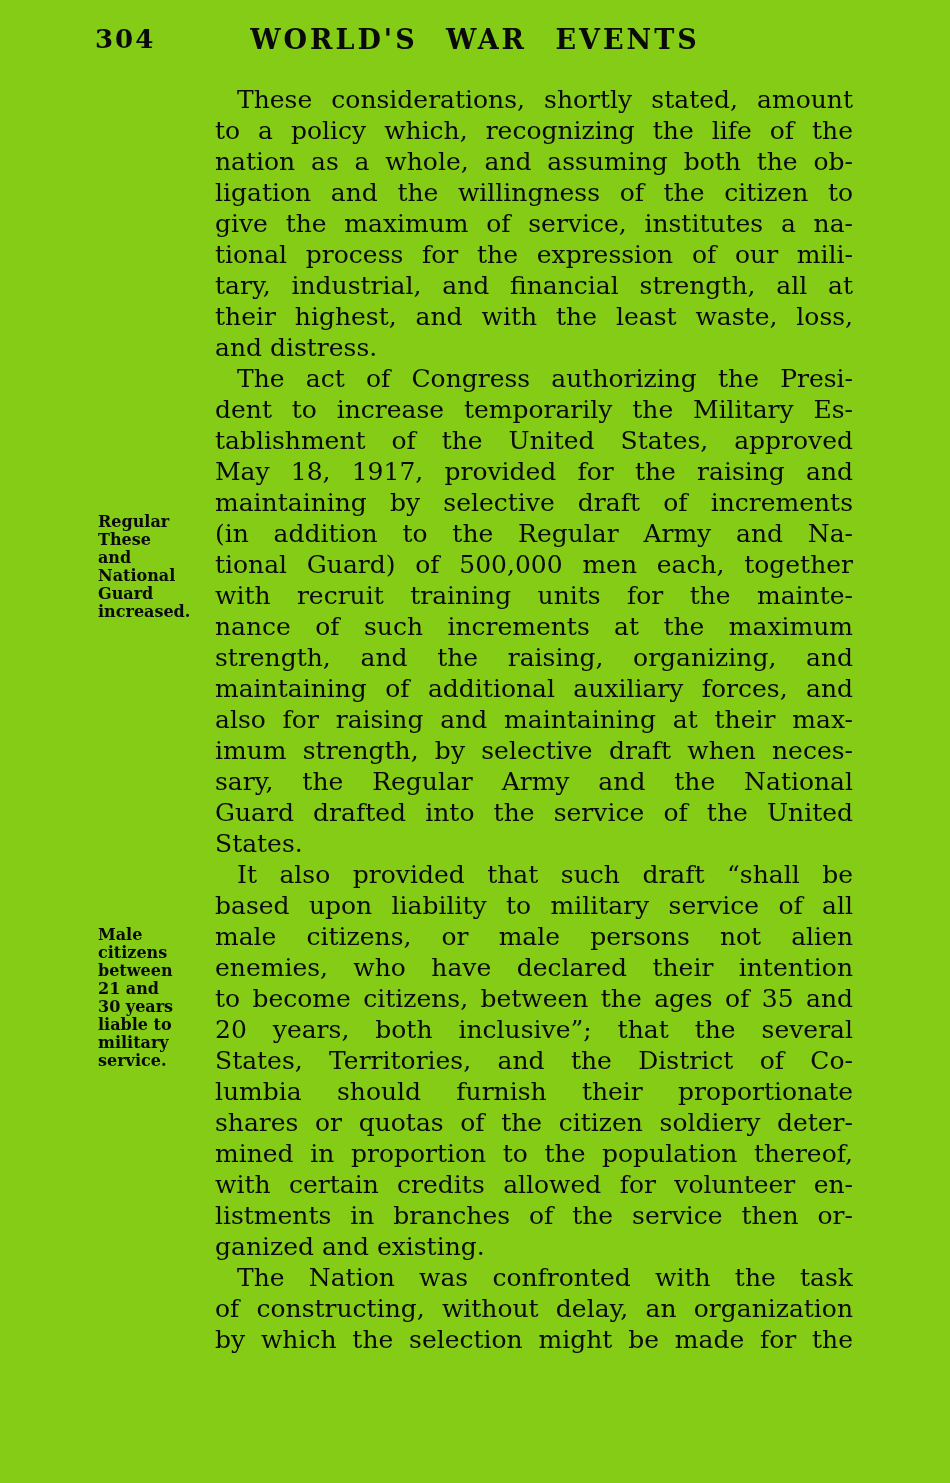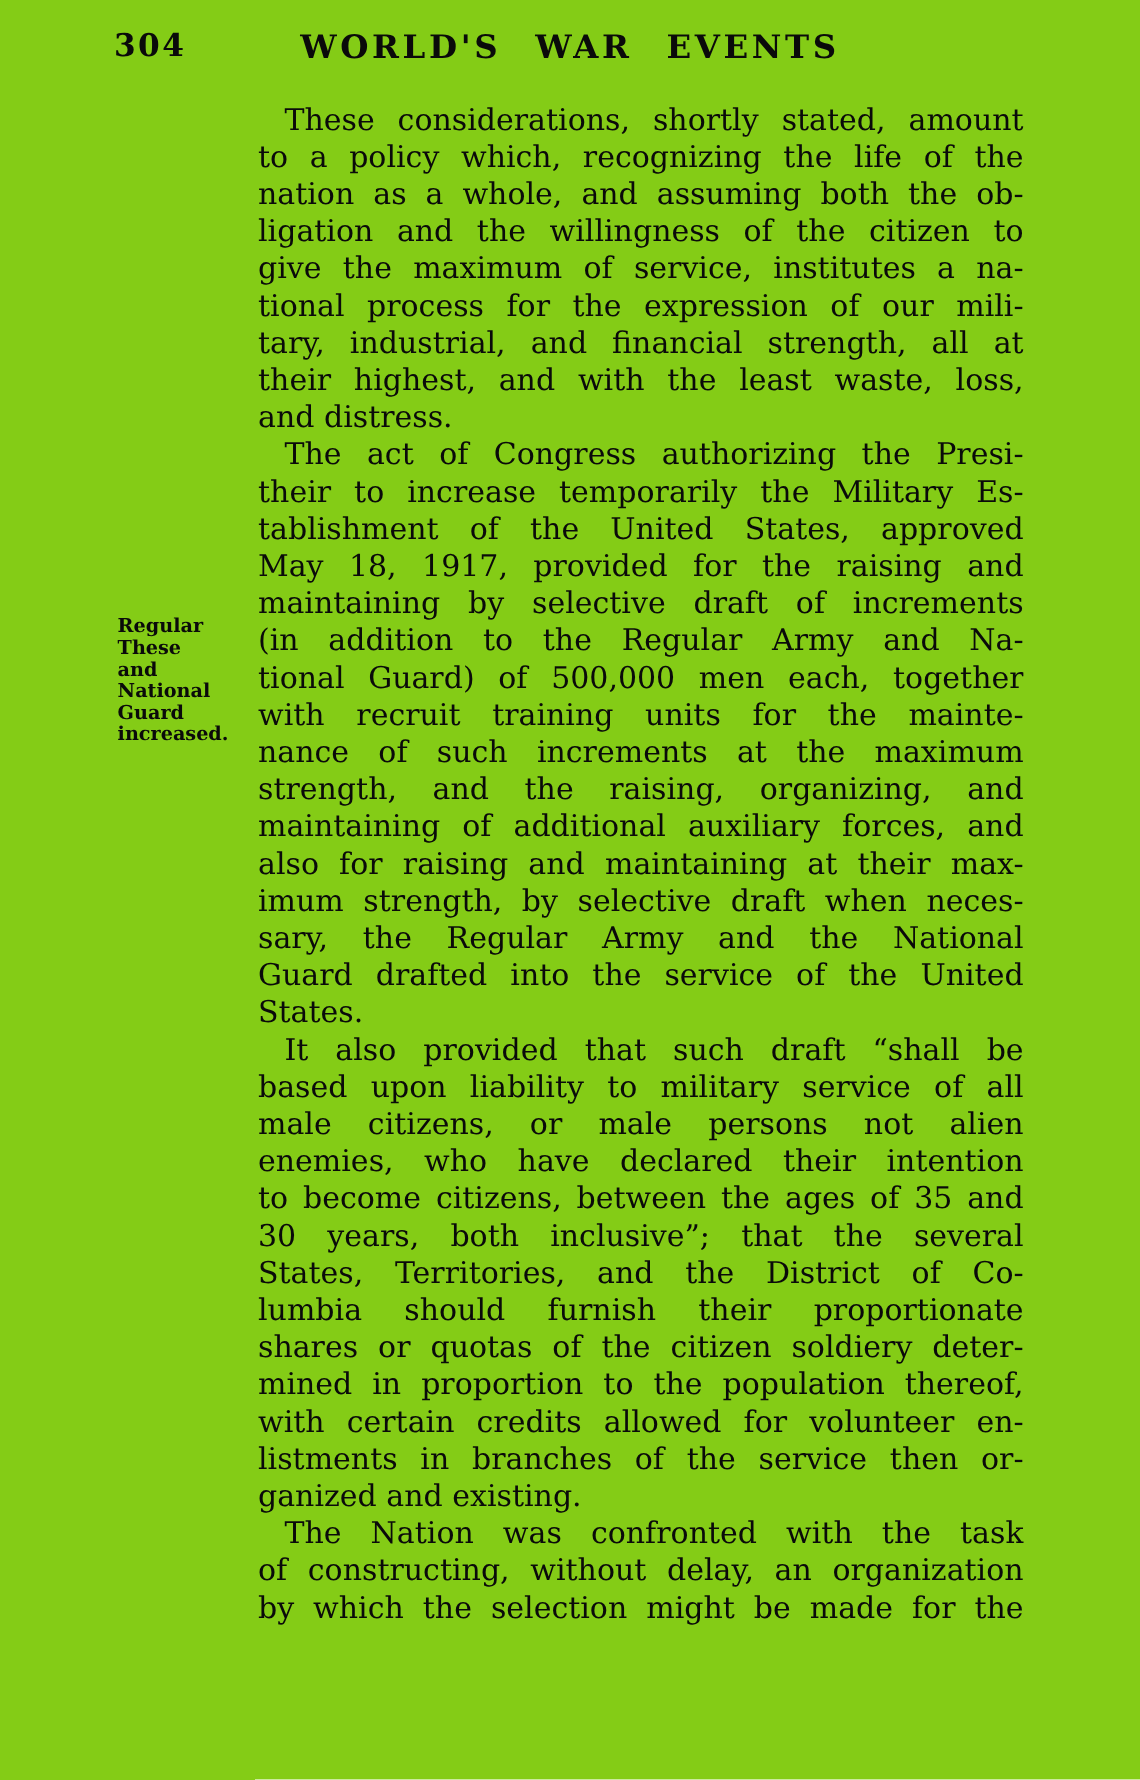--- a/index.html
+++ b/index.html
@@ -77,36 +77,37 @@
 <body>
 
 <div class="page">
   <div class="header">
     <span class="page-number">304</span>
     <div class="running-title">WORLD'S  WAR  EVENTS</div>
   </div>
 
   <aside class="margin-note note-1">Regular These and National Guard increased.</aside>
 
+  <aside class="margin-note note-2">Male citizens between 21 and 30 years liable to military service.</aside>
 
   <main class="body-text" id="body-text">
       <div class="paragraph">
         <div class="line indent">These considerations, shortly stated, amount</div>
         <div class="line">to a policy which, recognizing the life of the</div>
         <div class="line">nation as a whole, and assuming both the ob-</div>
         <div class="line">ligation and the willingness of the citizen to</div>
         <div class="line">give the maximum of service, institutes a na-</div>
         <div class="line">tional process for the expression of our mili-</div>
         <div class="line">tary, industrial, and financial strength, all at</div>
         <div class="line">their highest, and with the least waste, loss,</div>
         <div class="line ragged">and distress.</div>
       </div>
       <div class="paragraph">
         <div class="line indent">The act of Congress authorizing the Presi-</div>
-        <div class="line">their to increase temporarily the Military Es-</div>
+        <div class="line">dent to increase temporarily the Military Es-</div>
         <div class="line">tablishment of the United States, approved</div>
         <div class="line">May 18, 1917, provided for the raising and</div>
         <div class="line">maintaining by selective draft of increments</div>
         <div class="line">(in addition to the Regular Army and Na-</div>
         <div class="line">tional Guard) of 500,000 men each, together</div>
         <div class="line">with recruit training units for the mainte-</div>
         <div class="line">nance of such increments at the maximum</div>
         <div class="line">strength, and the raising, organizing, and</div>
         <div class="line">maintaining of additional auxiliary forces, and</div>
         <div class="line">also for raising and maintaining at their max-</div>
@@ -114,21 +115,21 @@
         <div class="line">sary, the Regular Army and the National</div>
         <div class="line">Guard drafted into the service of the United</div>
         <div class="line ragged">States.</div>
       </div>
       <div class="paragraph">
         <div class="line indent">It also provided that such draft “shall be</div>
         <div class="line">based upon liability to military service of all</div>
         <div class="line">male citizens, or male persons not alien</div>
         <div class="line">enemies, who have declared their intention</div>
         <div class="line">to become citizens, between the ages of 35 and</div>
-        <div class="line">30 years, both inclusive”; that the several</div>
+        <div class="line">20 years, both inclusive”; that the several</div>
         <div class="line">States, Territories, and the District of Co-</div>
         <div class="line">lumbia should furnish their proportionate</div>
         <div class="line">shares or quotas of the citizen soldiery deter-</div>
         <div class="line">mined in proportion to the population thereof,</div>
         <div class="line">with certain credits allowed for volunteer en-</div>
         <div class="line">listments in branches of the service then or-</div>
         <div class="line ragged">ganized and existing.</div>
       </div>
       <div class="paragraph">
         <div class="line indent">The Nation was confronted with the task</div>

